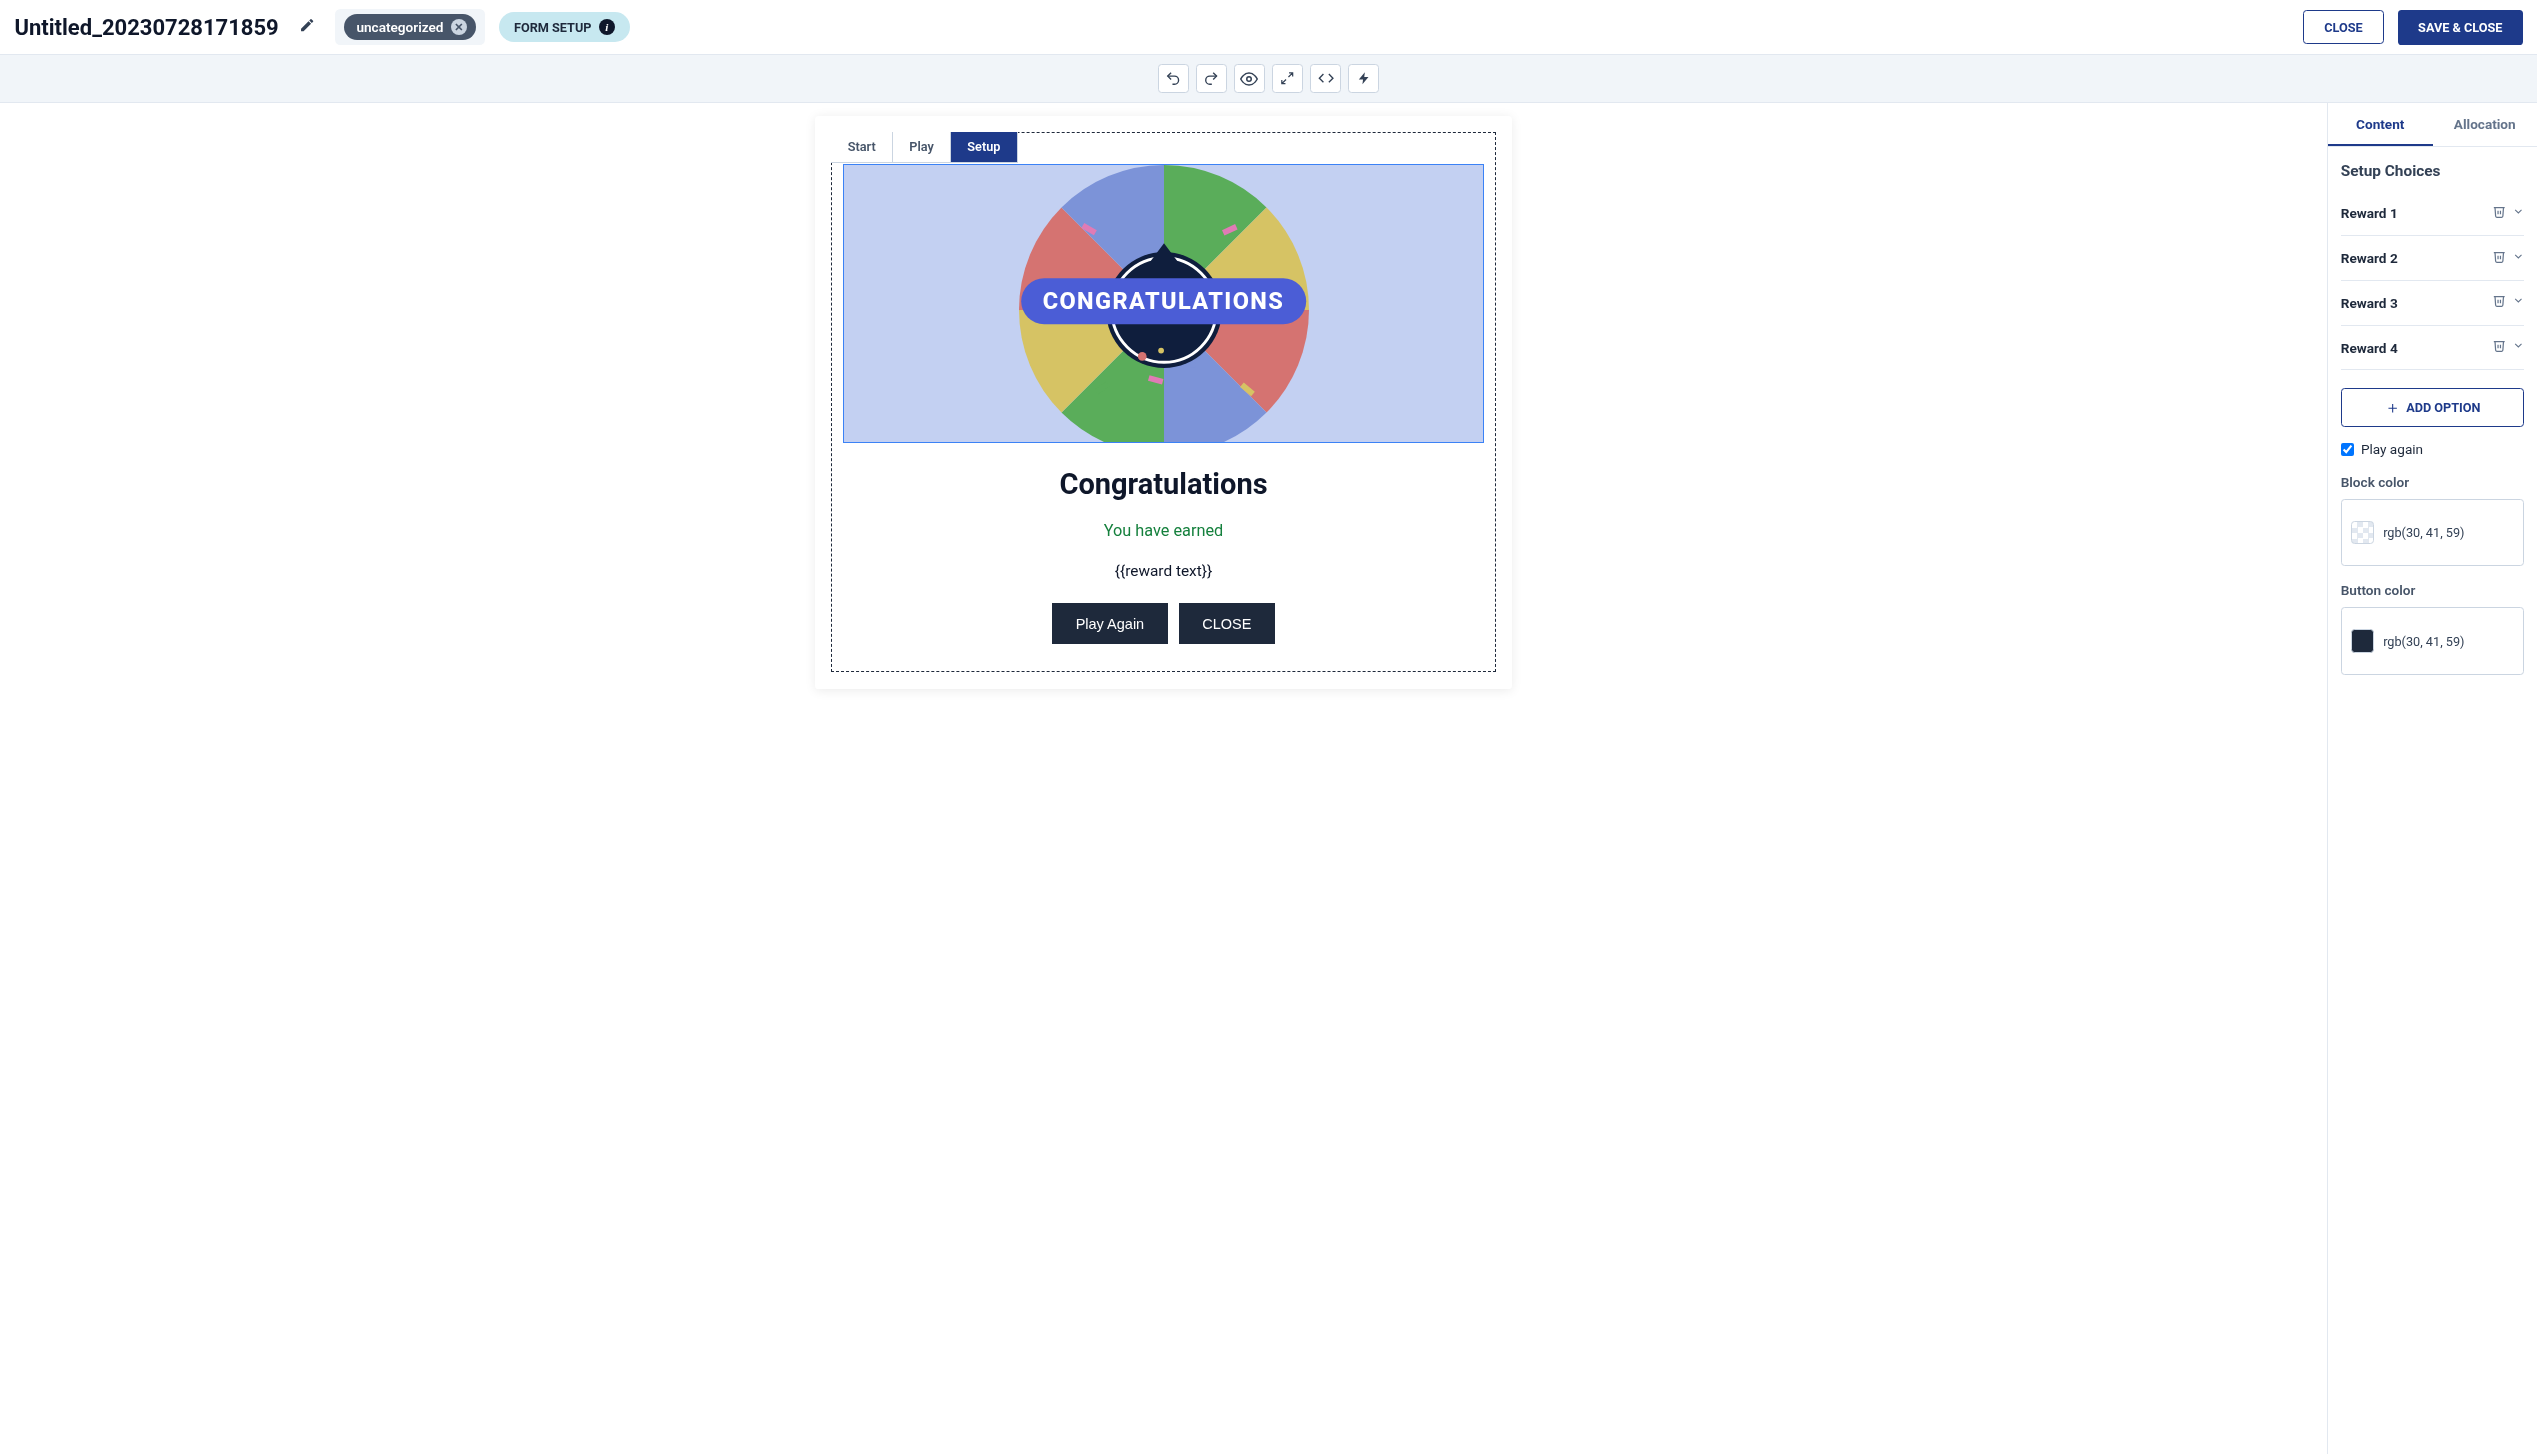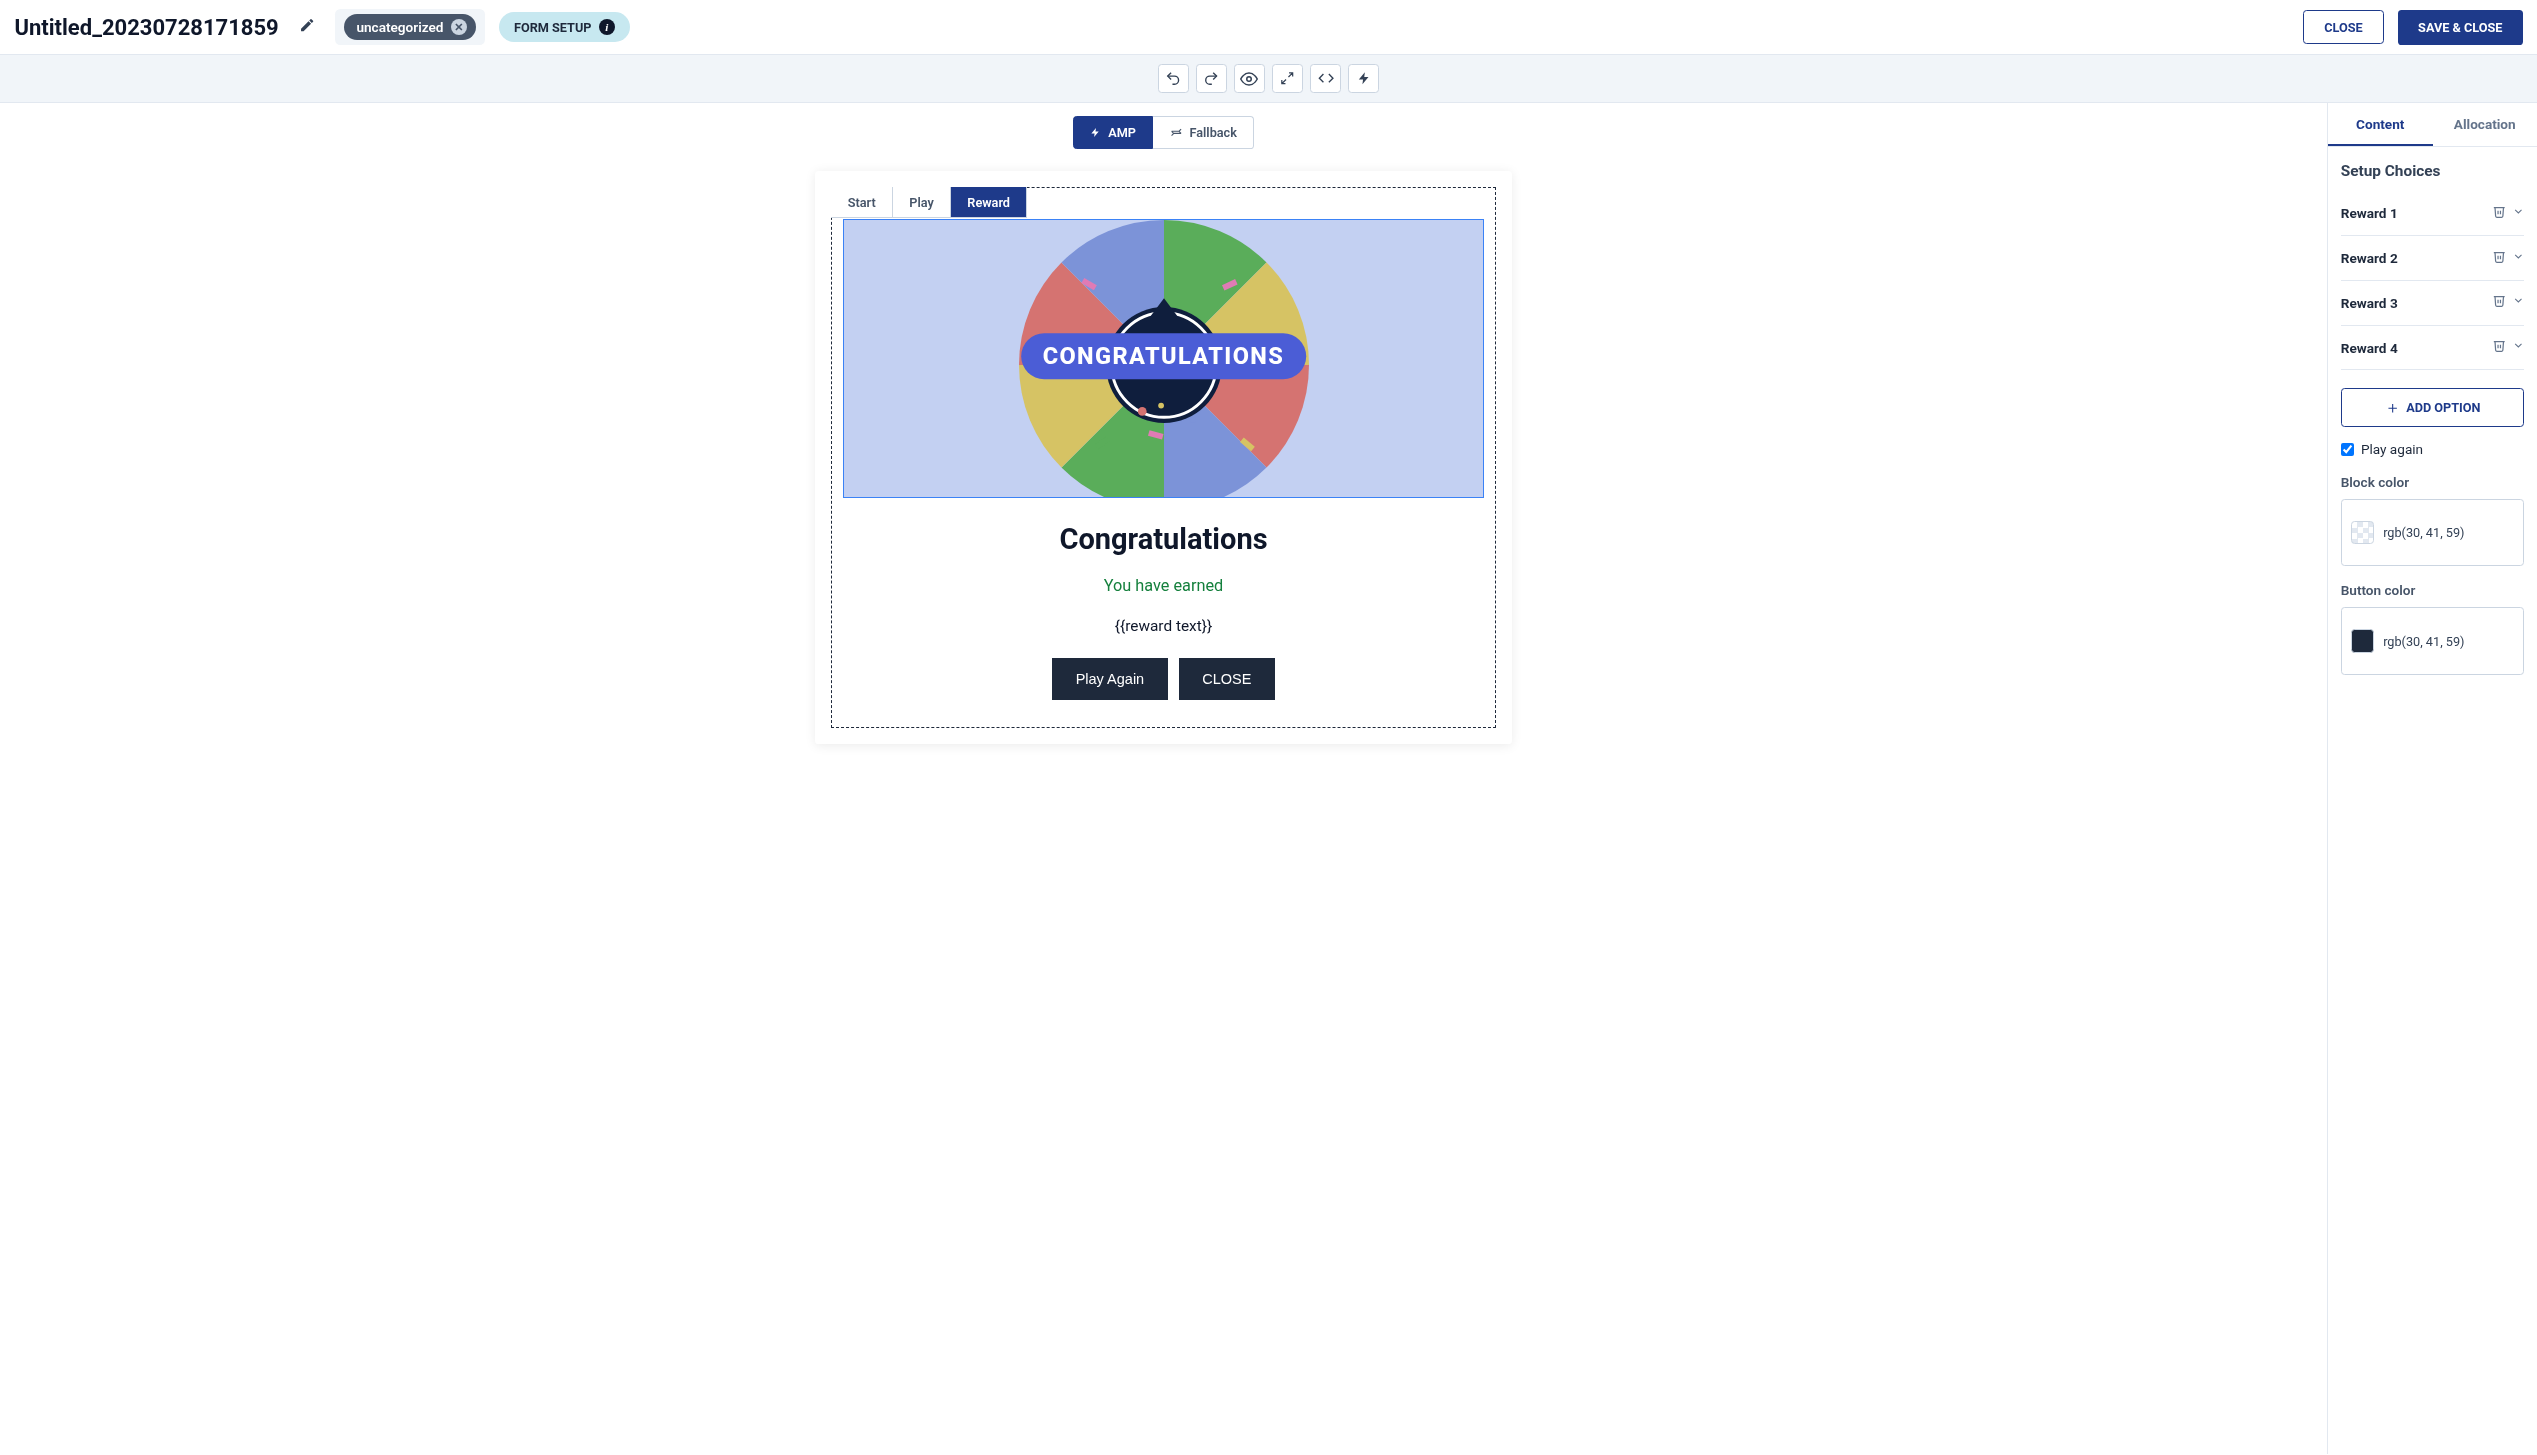--- a/index.html
+++ b/index.html
@@ -131,42 +131,28 @@
   <div class="icon-btn">
       <svg width="14.5" height="14.5" viewBox="0 0 24 24" fill="currentColor">
         <path d="M13 2L3 14h7l-1 8 10-12h-7l1-8z"></path>
       </svg>
     </div>
 </div>
 
 <div class="layout">
 
   <div class="center-col">
-    <div class="segmented">
-      <button class="seg-btn active">
-        <svg width="11" height="11" viewBox="0 0 24 24" fill="currentColor">
-            <path d="M13 2L3 14h7l-1 8 10-12h-7l1-8z"></path>
-          </svg>
-        <span>AMP</span>
-      </button>
-      <button class="seg-btn">
-        <svg width="12.7" height="12.7" viewBox="0 0 24 24" fill="none" stroke="currentColor" stroke-width="2">
-            <path d="M17 10H3M21 6l-4 4 4 4M7 14h14M3 18l4-4-4-4"></path>
-          </svg>
-        <span>Fallback</span>
-      </button>
-    </div>
 
     <div class="canvas-wrap">
       <div class="canvas-outer">
         <div class="canvas-inner">
           <div class="canvas-tabs">
             <div class="canvas-tab">Start</div>
             <div class="canvas-tab">Play</div>
-            <div class="canvas-tab active">Reward</div>
+            <div class="canvas-tab active">Setup</div>
           </div>
 
           <div class="hero">
             <svg width="290" height="290" viewBox="0 0 200 200">
               <g transform="translate(100,100)">
                 <path d="M0 0 L0 -100 A100 100 0 0 1 70.7 -70.7 Z" fill="#5aad5a"></path>
                 <path d="M0 0 L70.7 -70.7 A100 100 0 0 1 100 0 Z" fill="#d6c364"></path>
                 <path d="M0 0 L100 0 A100 100 0 0 1 70.7 70.7 Z" fill="#d57371"></path>
                 <path d="M0 0 L70.7 70.7 A100 100 0 0 1 0 100 Z" fill="#7c93d8"></path>
                 <path d="M0 0 L0 100 A100 100 0 0 1 -70.7 70.7 Z" fill="#5aad5a"></path>

